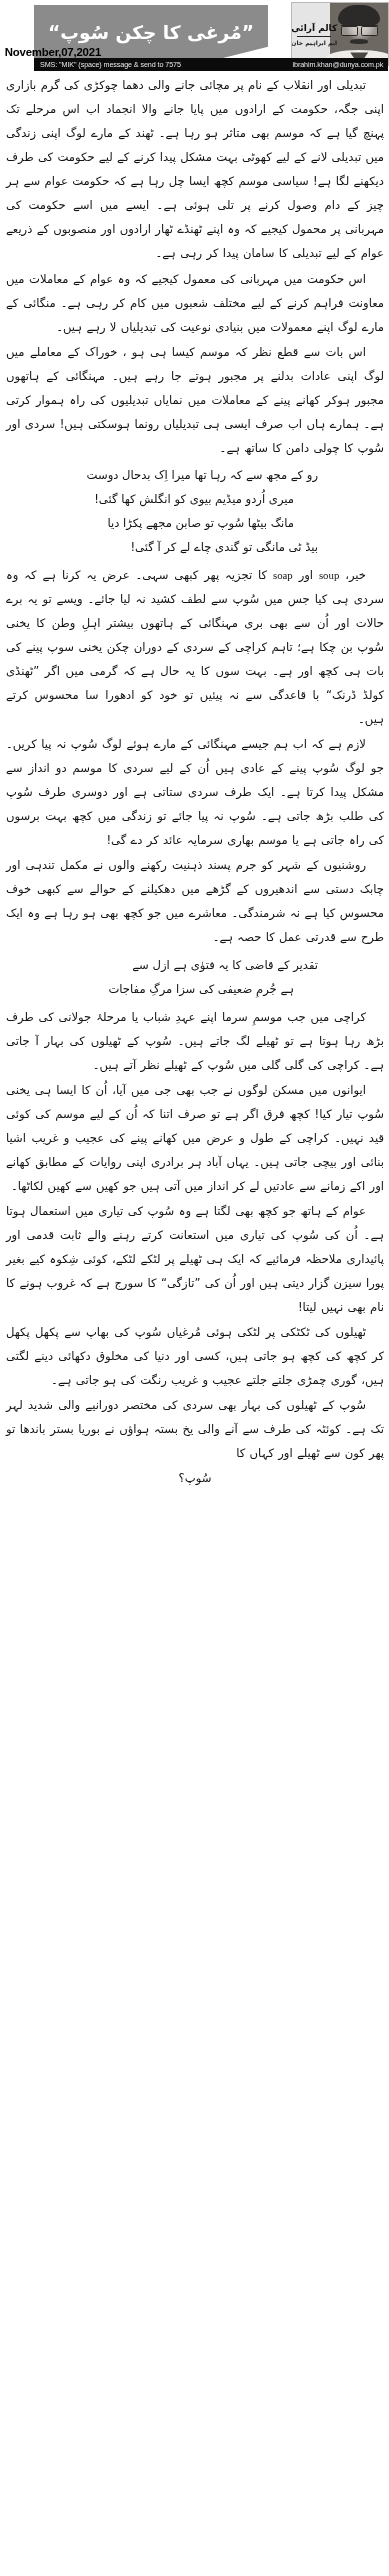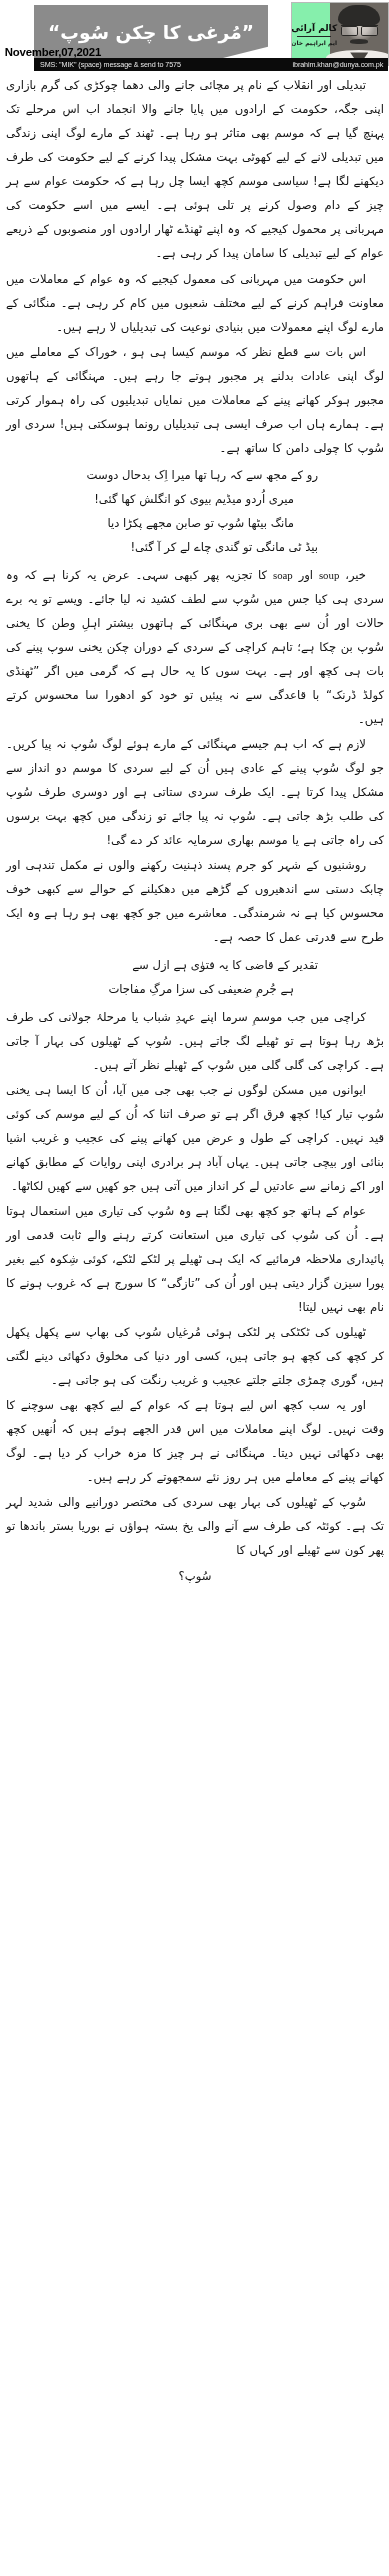--- a/index.html
+++ b/index.html
@@ -78,21 +78,21 @@
   }
 
   
   .author-panel {
     position: absolute;
     right: 1.2px;
     top: 2.4px;
     width: 96px;
     height: 62px;
     border: 0.6px solid #b9b9b9;
-    background: #86efac;
+    background: #e5e5e5;
     overflow: hidden;
     z-index: 5;
   }
   .author-photo {
     position: absolute;
     right: 0;
     top: 0;
     width: 58px;
     height: 62px;
     background:
@@ -325,18 +325,17 @@
 
   <div class="verse-block">
     <p class="verse-line indent-a">تقدیر کے قاضی کا یہ فتوٰی ہے ازل سے</p>
     <p class="verse-line indent-b">ہے جُرمِ ضعیفی کی سزا مرگِ مفاجات</p>
   </div>
 
   <p class="para">کراچی میں جب موسمِ سرما اپنے عہدِ شباب یا مرحلۂ جولانی کی طرف بڑھ رہا ہوتا ہے تو ٹھیلے لگ جاتے ہیں۔ سُوپ کے ٹھیلوں کی بہار آ جاتی ہے۔ کراچی کی گلی گلی میں سُوپ کے ٹھیلے نظر آتے ہیں۔</p>
   <p class="para">ایوانوں میں مسکن لوگوں نے جب بھی جی میں آیا، اُن کا ایسا ہی یخنی سُوپ تیار کیا! کچھ فرق اگر ہے تو صرف اتنا کہ اُن کے لیے موسم کی کوئی قید نہیں۔ کراچی کے طول و عرض میں کھانے پینے کی عجیب و غریب اشیا بنائی اور بیچی جاتی ہیں۔ یہاں آباد ہر برادری اپنی روایات کے مطابق کھانے اور اکے زمانے سے عادتیں لے کر انداز میں آتی ہیں جو کھیں سے کھیں لکاٹھا۔</p>
   <p class="para">عوام کے ہاتھ جو کچھ بھی لگتا ہے وہ سُوپ کی تیاری میں استعمال ہوتا ہے۔ اُن کی سُوپ کی تیاری میں استعانت کرتے رہنے والے ثابت قدمی اور پائیداری ملاحظہ فرمائیے کہ ایک ہی ٹھیلے پر لٹکے لٹکے، کوئی شِکوہ کیے بغیر پورا سیزن گزار دیتی ہیں اور اُن کی ”تازگی“ کا سورج ہے کہ غروب ہونے کا نام بھی نہیں لیتا!</p>
   <p class="para">ٹھیلوں کی ٹکٹکی پر لٹکی ہوئی مُرغیاں سُوپ کی بھاپ سے پکھل پکھل کر کچھ کی کچھ ہو جاتی ہیں، کسی اور دنیا کی مخلوق دکھائی دینے لگتی ہیں، گوری چمڑی جلتے جلتے عجیب و غریب رنگت کی ہو جاتی ہے۔</p>
-  <p class="para">اور یہ سب کچھ اس لیے ہوتا ہے کہ عوام کے لیے کچھ بھی سوچنے کا وقت نہیں۔ لوگ اپنے معاملات میں اس قدر الجھے ہوئے ہیں کہ اُنھیں کچھ بھی دکھائی نہیں دیتا۔ مہنگائی نے ہر چیز کا مزہ خراب کر دیا ہے۔ لوگ کھانے پینے کے معاملے میں ہر روز نئے سمجھوتے کر رہے ہیں۔</p>
   <p class="para">سُوپ کے ٹھیلوں کی بہار بھی سردی کی مختصر دورانیے والی شدید لہر تک ہے۔ کوئٹہ کی طرف سے آنے والی یخ بستہ ہواؤں نے بوریا بستر باندھا تو پھر کون سے ٹھیلے اور کہاں کا</p>
 
   <p class="closing">سُوپ؟</p>
 </div>
 
 
 </body></html>

